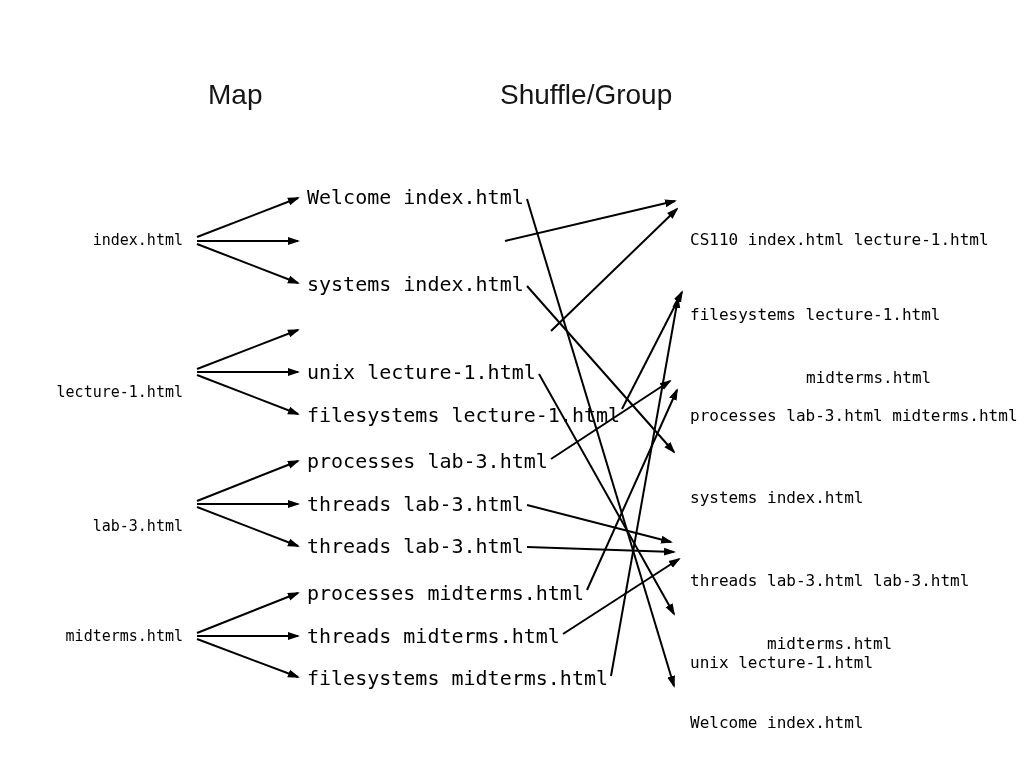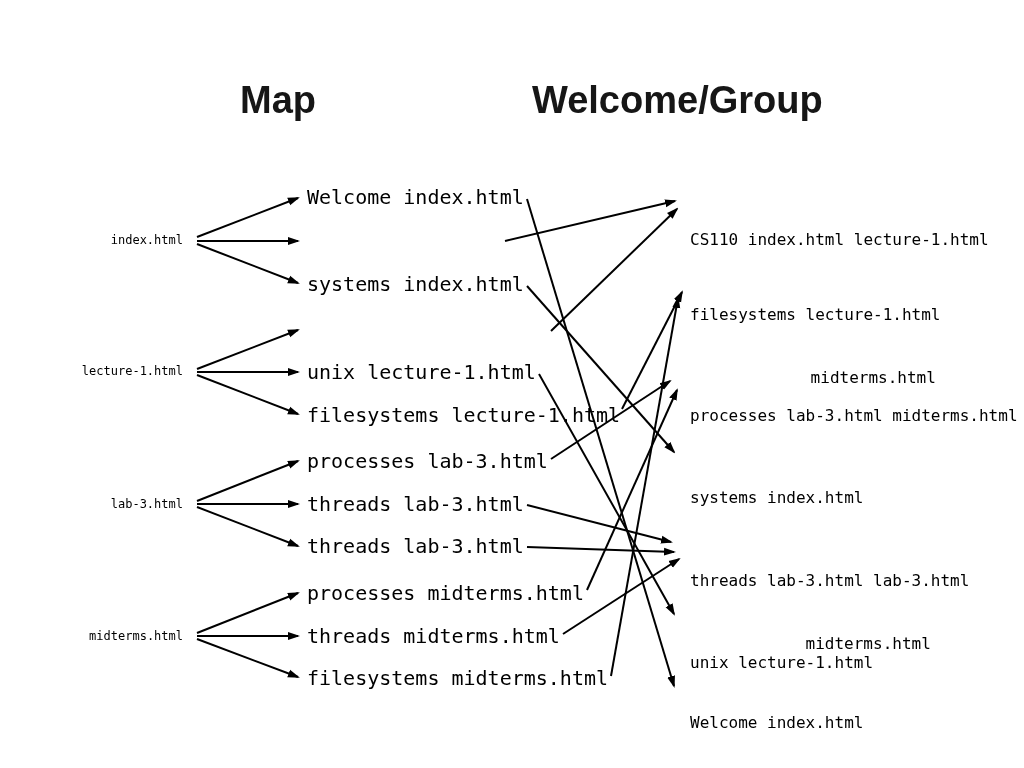--- a/index.html
+++ b/index.html
@@ -7,36 +7,34 @@
     position: relative;
     width: 1024px;
     height: 768px;
     background: #ffffff;
     overflow: hidden;
     font-family: "DejaVu Sans Mono", monospace;
   }
   .stage-title {
     position: absolute;
     font-family: "Liberation Sans", sans-serif;
-    font-size: 38px;
-    font-weight: 700;
+    font-size: 28px;
+    font-weight: 400;
     color: #161616;
     letter-spacing: 0px;
     line-height: 1.1;
     white-space: nowrap;
-    margin-left: 32px;
   }
   .mono {
     position: absolute;
     color: #000000;
     white-space: pre;
     line-height: 24px;
-    text-align: center;
   }
-  .in-label  { font-size: 12px; text-align: right; }
+  .in-label  { font-size: 15px; text-align: right; }
   .mid-label { font-size: 20px; }
   .rgroup    { font-size: 16px; line-height: 21px; }
   .ind12 { padding-left: 116px; }
   .ind8  { padding-left: 77px; }
   .arrows { position: absolute; left: 0; top: 0; width: 1024px; height: 768px; }
   .arrows line { stroke: #000000; stroke-width: 2; }
   .arrows path { fill: #000000; }
 </style>
 </head>
 <body>
@@ -74,25 +72,25 @@
     <line x1="622" y1="409" x2="682" y2="292" marker-end="url(#ah)"></line>
     <line x1="551" y1="459" x2="670" y2="381" marker-end="url(#ah)"></line>
     <line x1="527" y1="505" x2="671" y2="542" marker-end="url(#ah)"></line>
     <line x1="527" y1="547" x2="674" y2="552" marker-end="url(#ah)"></line>
     <line x1="587" y1="590" x2="677" y2="390" marker-end="url(#ah)"></line>
     <line x1="563" y1="634" x2="679" y2="559" marker-end="url(#ah)"></line>
     <line x1="611" y1="676" x2="678" y2="298" marker-end="url(#ah)"></line>
   </svg>
 
   <div class="stage-title" style="left:208px; top:80px">Map</div>
-  <div class="stage-title" style="left:500px; top:80px">Welcome/Group</div>
+  <div class="stage-title" style="left:500px; top:80px">Shuffle/Group</div>
 
   <div class="mono in-label" style="right:841px; top:228px">index.html</div>
-  <div class="mono in-label" style="right:841px; top:359px">lecture-1.html</div>
-  <div class="mono in-label" style="right:841px; top:492px">lab-3.html</div>
+  <div class="mono in-label" style="right:841px; top:380px">lecture-1.html</div>
+  <div class="mono in-label" style="right:841px; top:514px">lab-3.html</div>
   <div class="mono in-label" style="right:841px; top:624px">midterms.html</div>
 
   <div class="mono mid-label" style="left:307px; top:185px">Welcome index.html</div>
   <div class="mono mid-label" style="left:307px; top:272px">systems index.html</div>
   <div class="mono mid-label" style="left:307px; top:360px">unix lecture-1.html</div>
   <div class="mono mid-label" style="left:307px; top:403px">filesystems lecture-1.html</div>
   <div class="mono mid-label" style="left:307px; top:449px">processes lab-3.html</div>
   <div class="mono mid-label" style="left:307px; top:492px">threads lab-3.html</div>
   <div class="mono mid-label" style="left:307px; top:534px">threads lab-3.html</div>
   <div class="mono mid-label" style="left:307px; top:581px">processes midterms.html</div>

